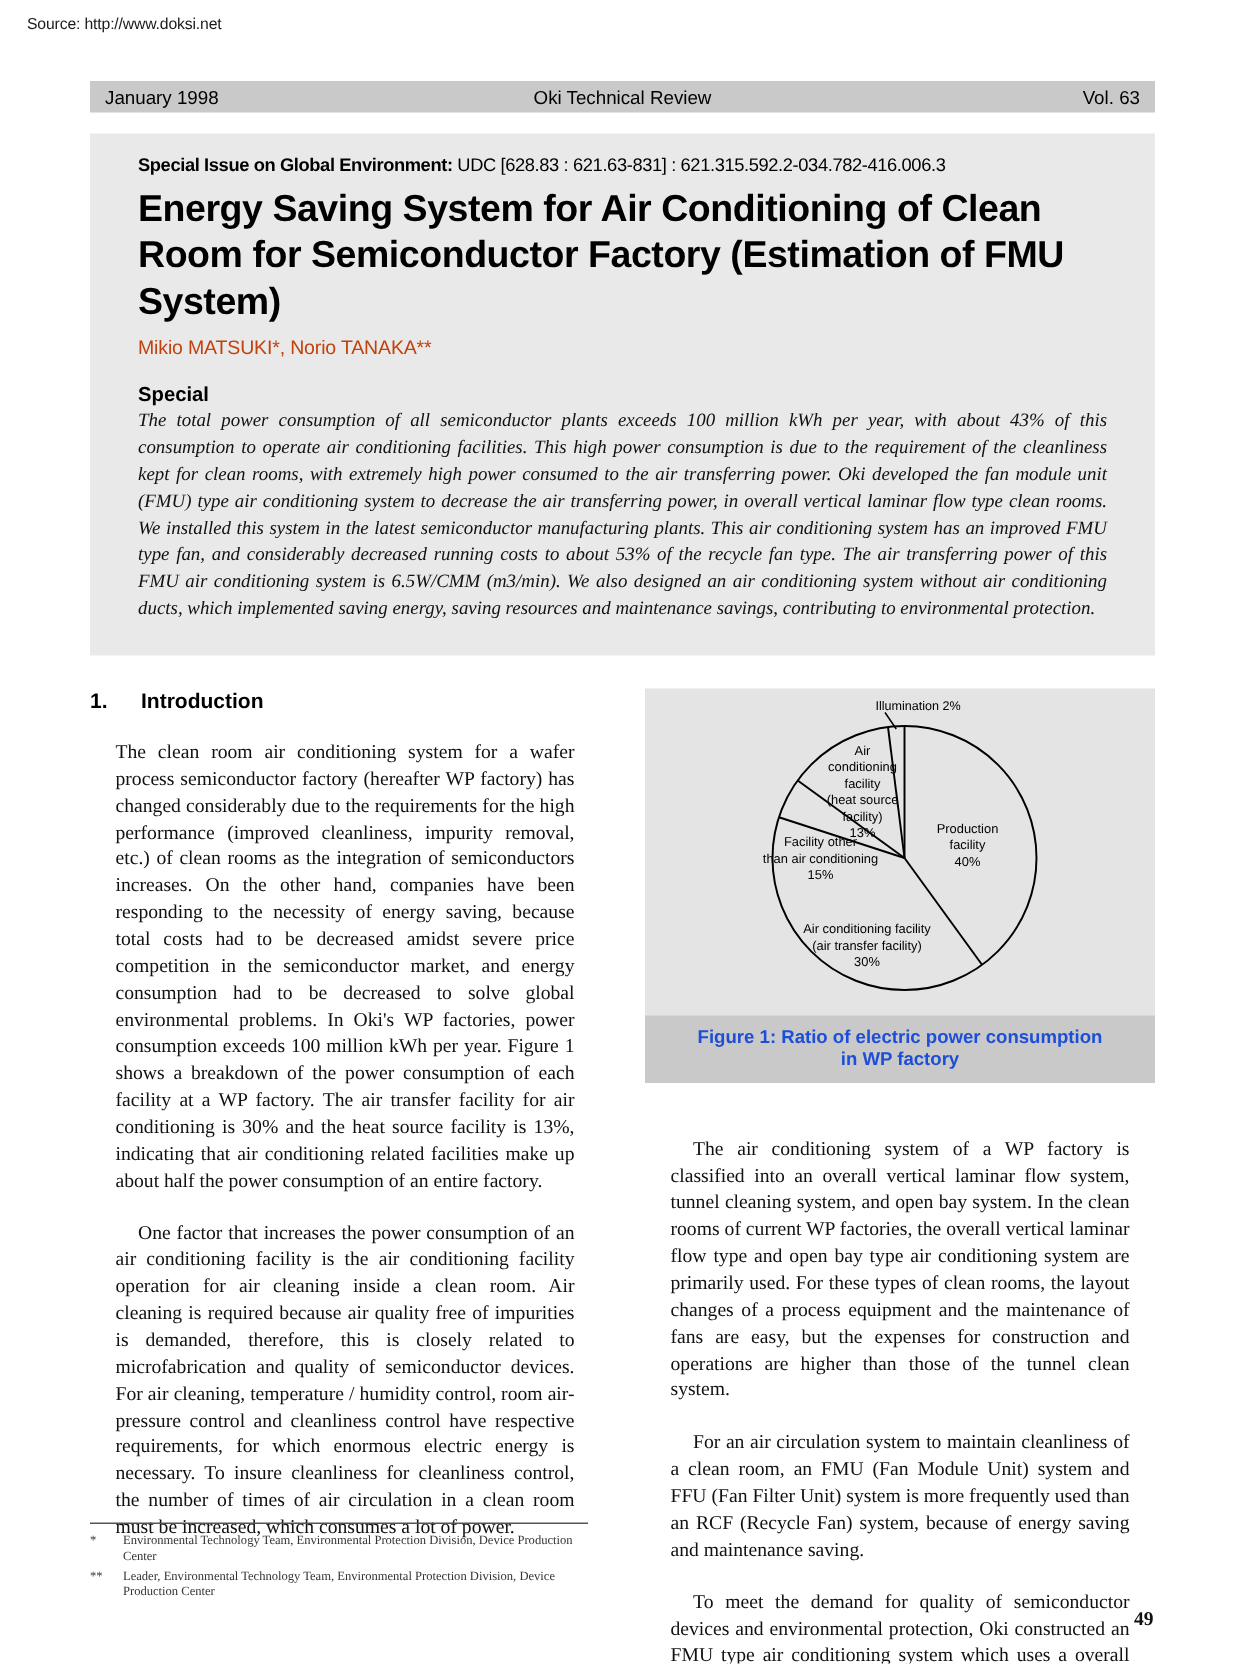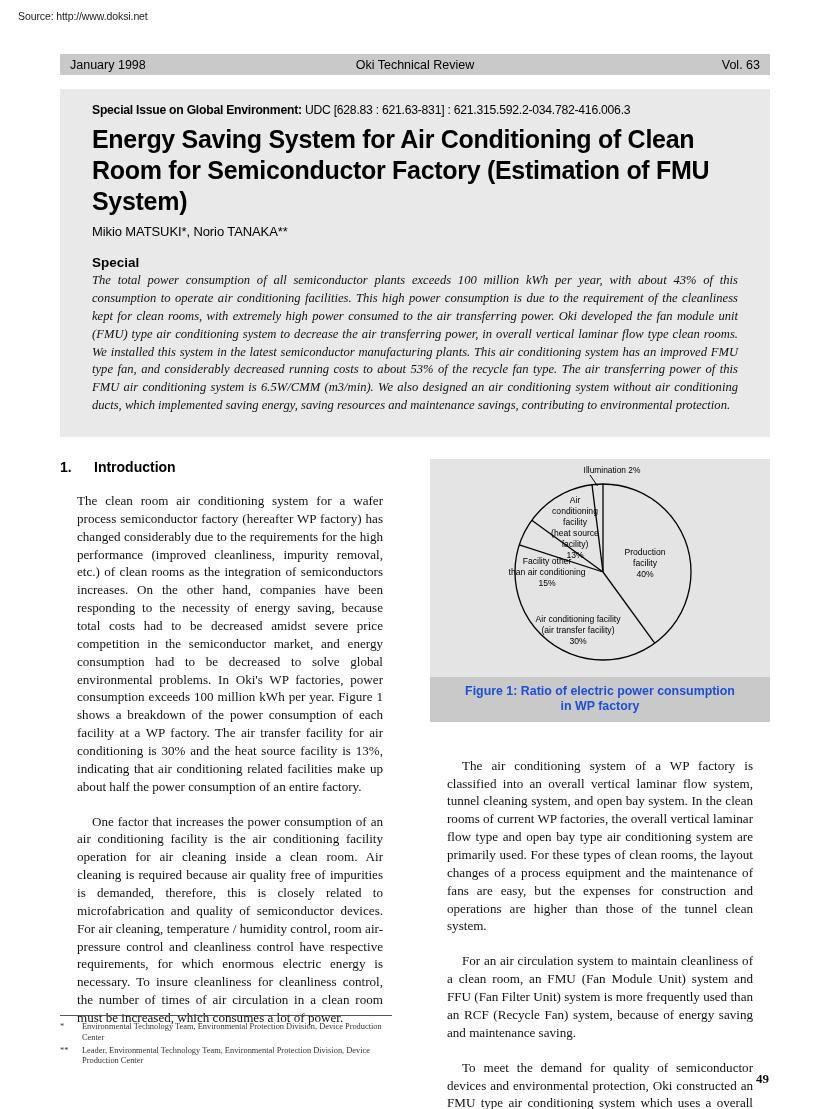--- a/index.html
+++ b/index.html
@@ -69,21 +69,21 @@
     font-weight: bold;
     font-size: 25px;
     line-height: 1.24;
     color: #000;
     letter-spacing: -0.3px;
     margin: 0 0 7px 0;
   }
   .authors {
     font-family: "Liberation Sans", sans-serif;
     font-size: 13px;
-    color: #000000;
+    color: #c2410c;
     margin-bottom: 16px;
     letter-spacing: -0.1px;
   }
   .abstract-heading {
     font-family: "Liberation Sans", sans-serif;
     font-weight: bold;
     font-size: 13.5px;
     color: #000;
     margin: 0 0 2px 0;
   }

